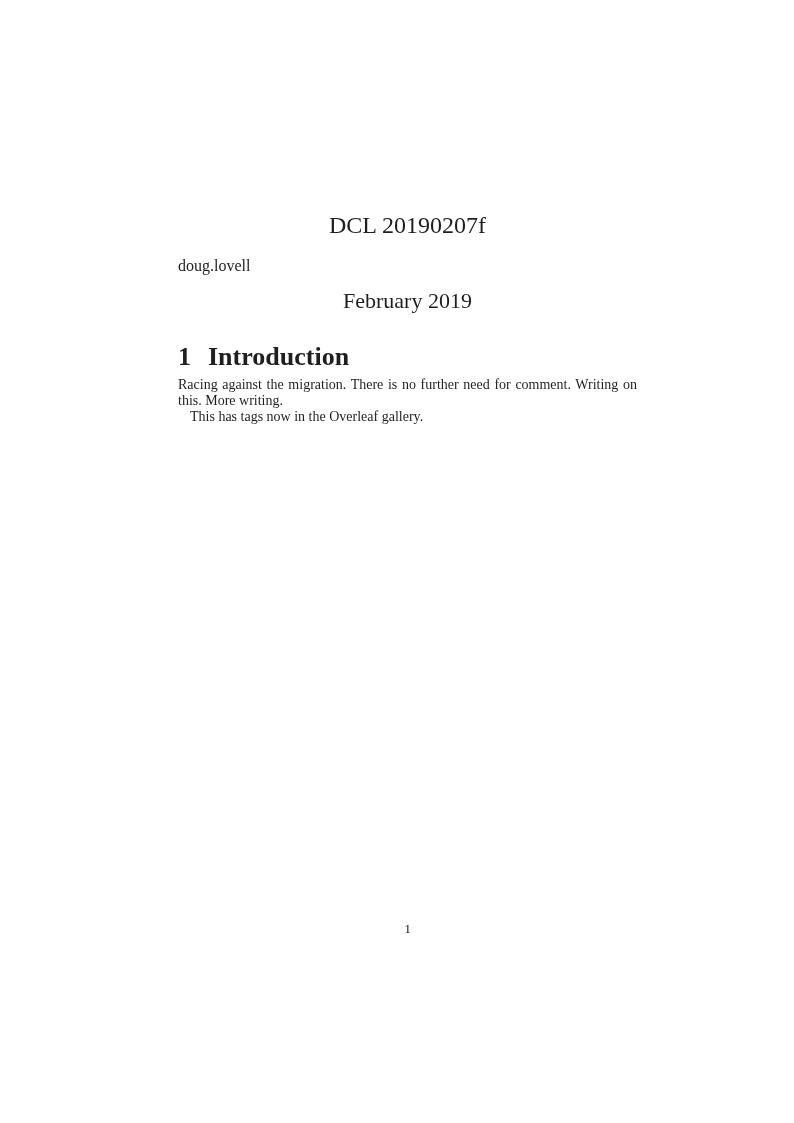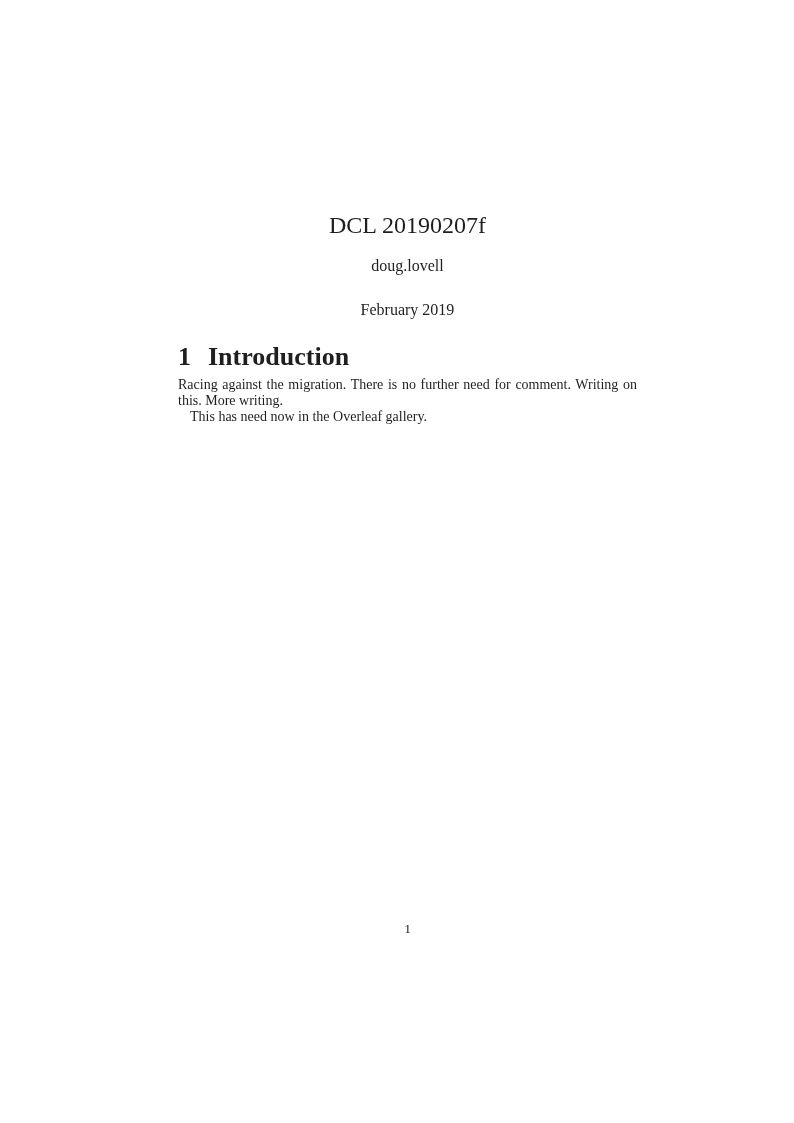--- a/index.html
+++ b/index.html
@@ -36,33 +36,32 @@
     text-align: center;
     font-size: 24px;
     line-height: 1.2;
     font-weight: 400;
   }
   .doc-author {
     position: absolute;
     top: 256px;
     left: 0;
     width: 100%;
-    text-align: center;
+    text-align: left;
     font-size: 16px;
     line-height: 1.2;
   }
   .doc-date {
     position: absolute;
     top: 288px;
     left: 0;
     width: 100%;
     text-align: center;
-    font-size: 16px;
+    font-size: 22px;
     line-height: 1.2;
-    margin-top: 12px;
   }
   .section-heading {
     position: absolute;
     top: 341px;
     left: 0;
     font-size: 26px;
     font-weight: 700;
     line-height: 1.2;
     white-space: nowrap;
   }
@@ -107,19 +106,19 @@
     <div class="doc-author">doug.lovell</div>
 
     <div class="doc-date">February 2019</div>
 
     <div class="section-heading">
       <span class="sec-num">1</span><span class="sec-title">Introduction</span>
     </div>
 
     <div class="body-text">
       <p class="first">Racing against the migration. There is no further need for comment. Writing on this. More writing.</p>
-      <p class="indented">This has need now in the Overleaf gallery.</p>
+      <p class="indented">This has tags now in the Overleaf gallery.</p>
     </div>
 
     <div class="page-number">1</div>
 
   </div>
 </div>
 
 </body></html>

